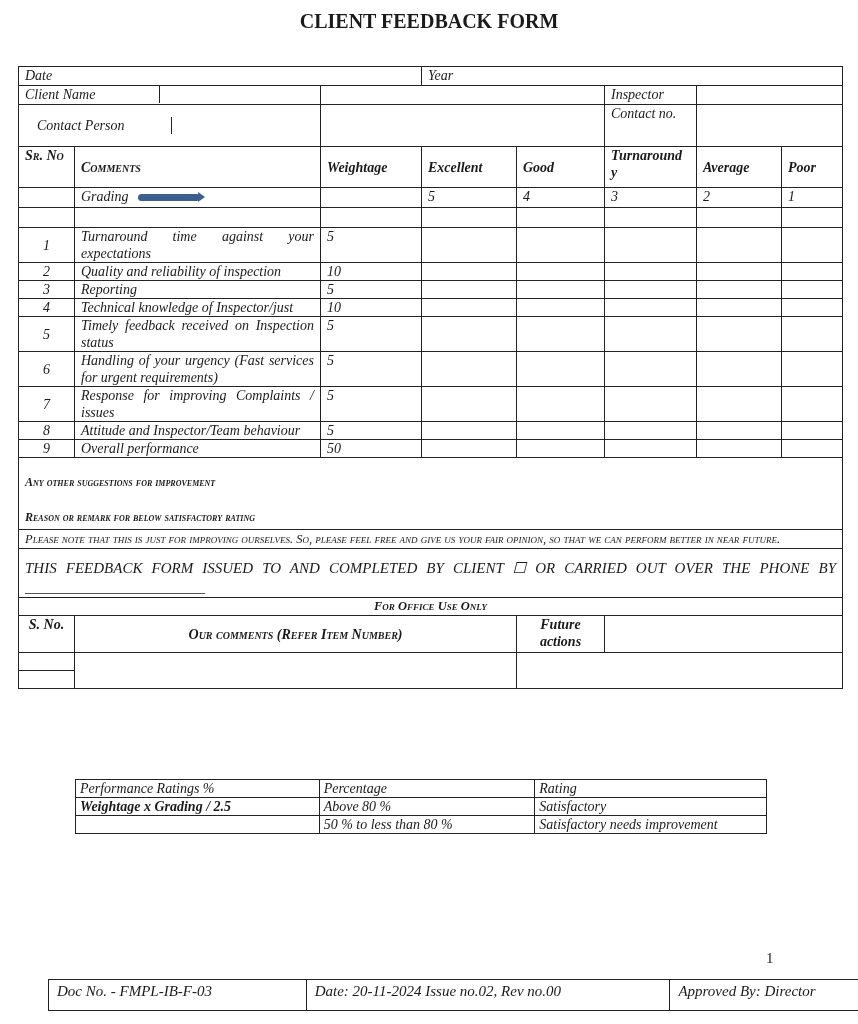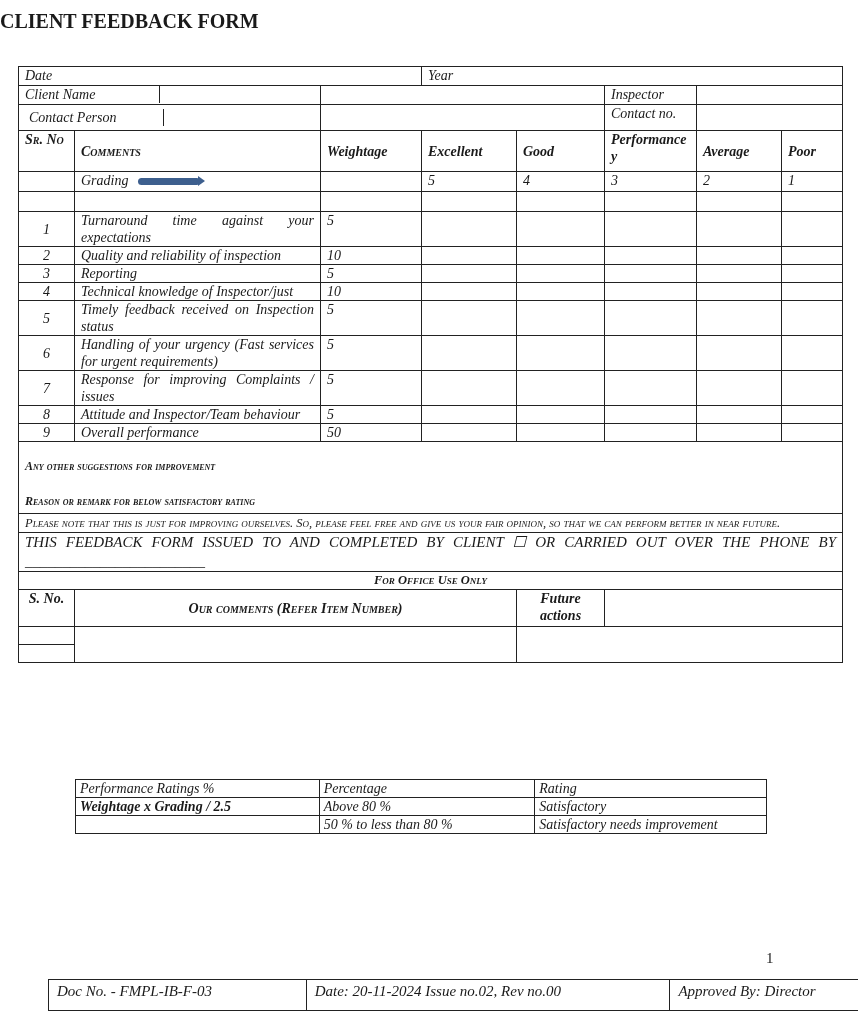--- a/index.html
+++ b/index.html
@@ -1,24 +1,24 @@
 <!DOCTYPE html>
 <html><head>
 <meta charset="utf-8">
 <style>
   html,body{margin:0;padding:0;background:#fff;}
   body{width:858px;height:1024px;position:relative;font-family:"Liberation Serif","DejaVu Serif",serif;color:#1a1a1a;overflow:hidden;}
-  .title{position:absolute;top:10px;left:0;width:858px;text-align:left;font-size:20px;font-weight:bold;}
+  .title{position:absolute;top:10px;left:0;width:858px;text-align:center;font-size:20px;font-weight:bold;}
   table{border-collapse:collapse;font-style:italic;}
   td{border:1.5px solid #222;padding:0 6px;font-size:14px;vertical-align:top;line-height:17px;}
   #main{position:absolute;left:18px;top:66px;width:824px;table-layout:fixed;}
   .sc{font-variant:small-caps;}
   .b{font-weight:bold;}
   .c{text-align:center;}
-  .just{text-align:justify;}
+  .just{text-align:justify;margin-top:10px;}
   .arrow{display:inline-block;width:62px;height:7px;background:#3d5f8e;border-radius:4px;vertical-align:middle;margin-left:10px;position:relative;}
   .arrow:after{content:"";position:absolute;right:-5px;top:-2px;border-left:7px solid #3d5f8e;border-top:5px solid transparent;border-bottom:5px solid transparent;}
   #perf{position:absolute;left:75px;top:779px;width:692px;}
   #perf td{font-size:14px;text-align:left;line-height:17px;padding:0 4px;}
   #footer{position:absolute;left:48px;top:979px;width:856px;}
   #footer td{font-size:15px;padding:3px 8px 10px 8px;}
   .pagenum{position:absolute;left:766px;top:950px;font-size:15px;}
 </style>
 </head>
 <body>
@@ -50,41 +50,41 @@
                 <td style="border:none"></td>
               </tr>
             </tbody>
           </table>
         </td>
     <td colspan="3"></td>
     <td>Inspector</td>
     <td colspan="2"></td>
   </tr>
   <tr style="height:19px">
-    <td colspan="2" style="padding:4px">
+    <td colspan="2" style="padding:12px">
           <table style="width:100%">
             <tbody>
               <tr>
                 <td style="border:none;border-right:1.5px solid #222;width:128px">Contact Person</td>
                 <td style="border:none"></td>
               </tr>
             </tbody>
           </table>
         </td>
     <td colspan="3"></td>
     <td>Contact no.</td>
     <td colspan="2"></td>
   </tr>
   <tr style="height:41px">
     <td class="sc b">Sr. No</td>
     <td class="sc b" style="vertical-align:middle">Comments</td>
     <td class="b" style="vertical-align:middle">Weightage</td>
     <td class="b" style="vertical-align:middle">Excellent</td>
     <td class="b" style="vertical-align:middle">Good</td>
-    <td class="b" style="word-break:break-all">Performance y</td>
+    <td class="b" style="word-break:break-all">Turnaround y</td>
     <td class="b" style="vertical-align:middle">Average</td>
     <td class="b" style="vertical-align:middle">Poor</td>
   </tr>
   <tr style="height:20px">
     <td></td>
     <td><span>Grading</span><span class="arrow"></span></td>
     <td></td>
     <td>5</td>
     <td>4</td>
     <td>3</td>

